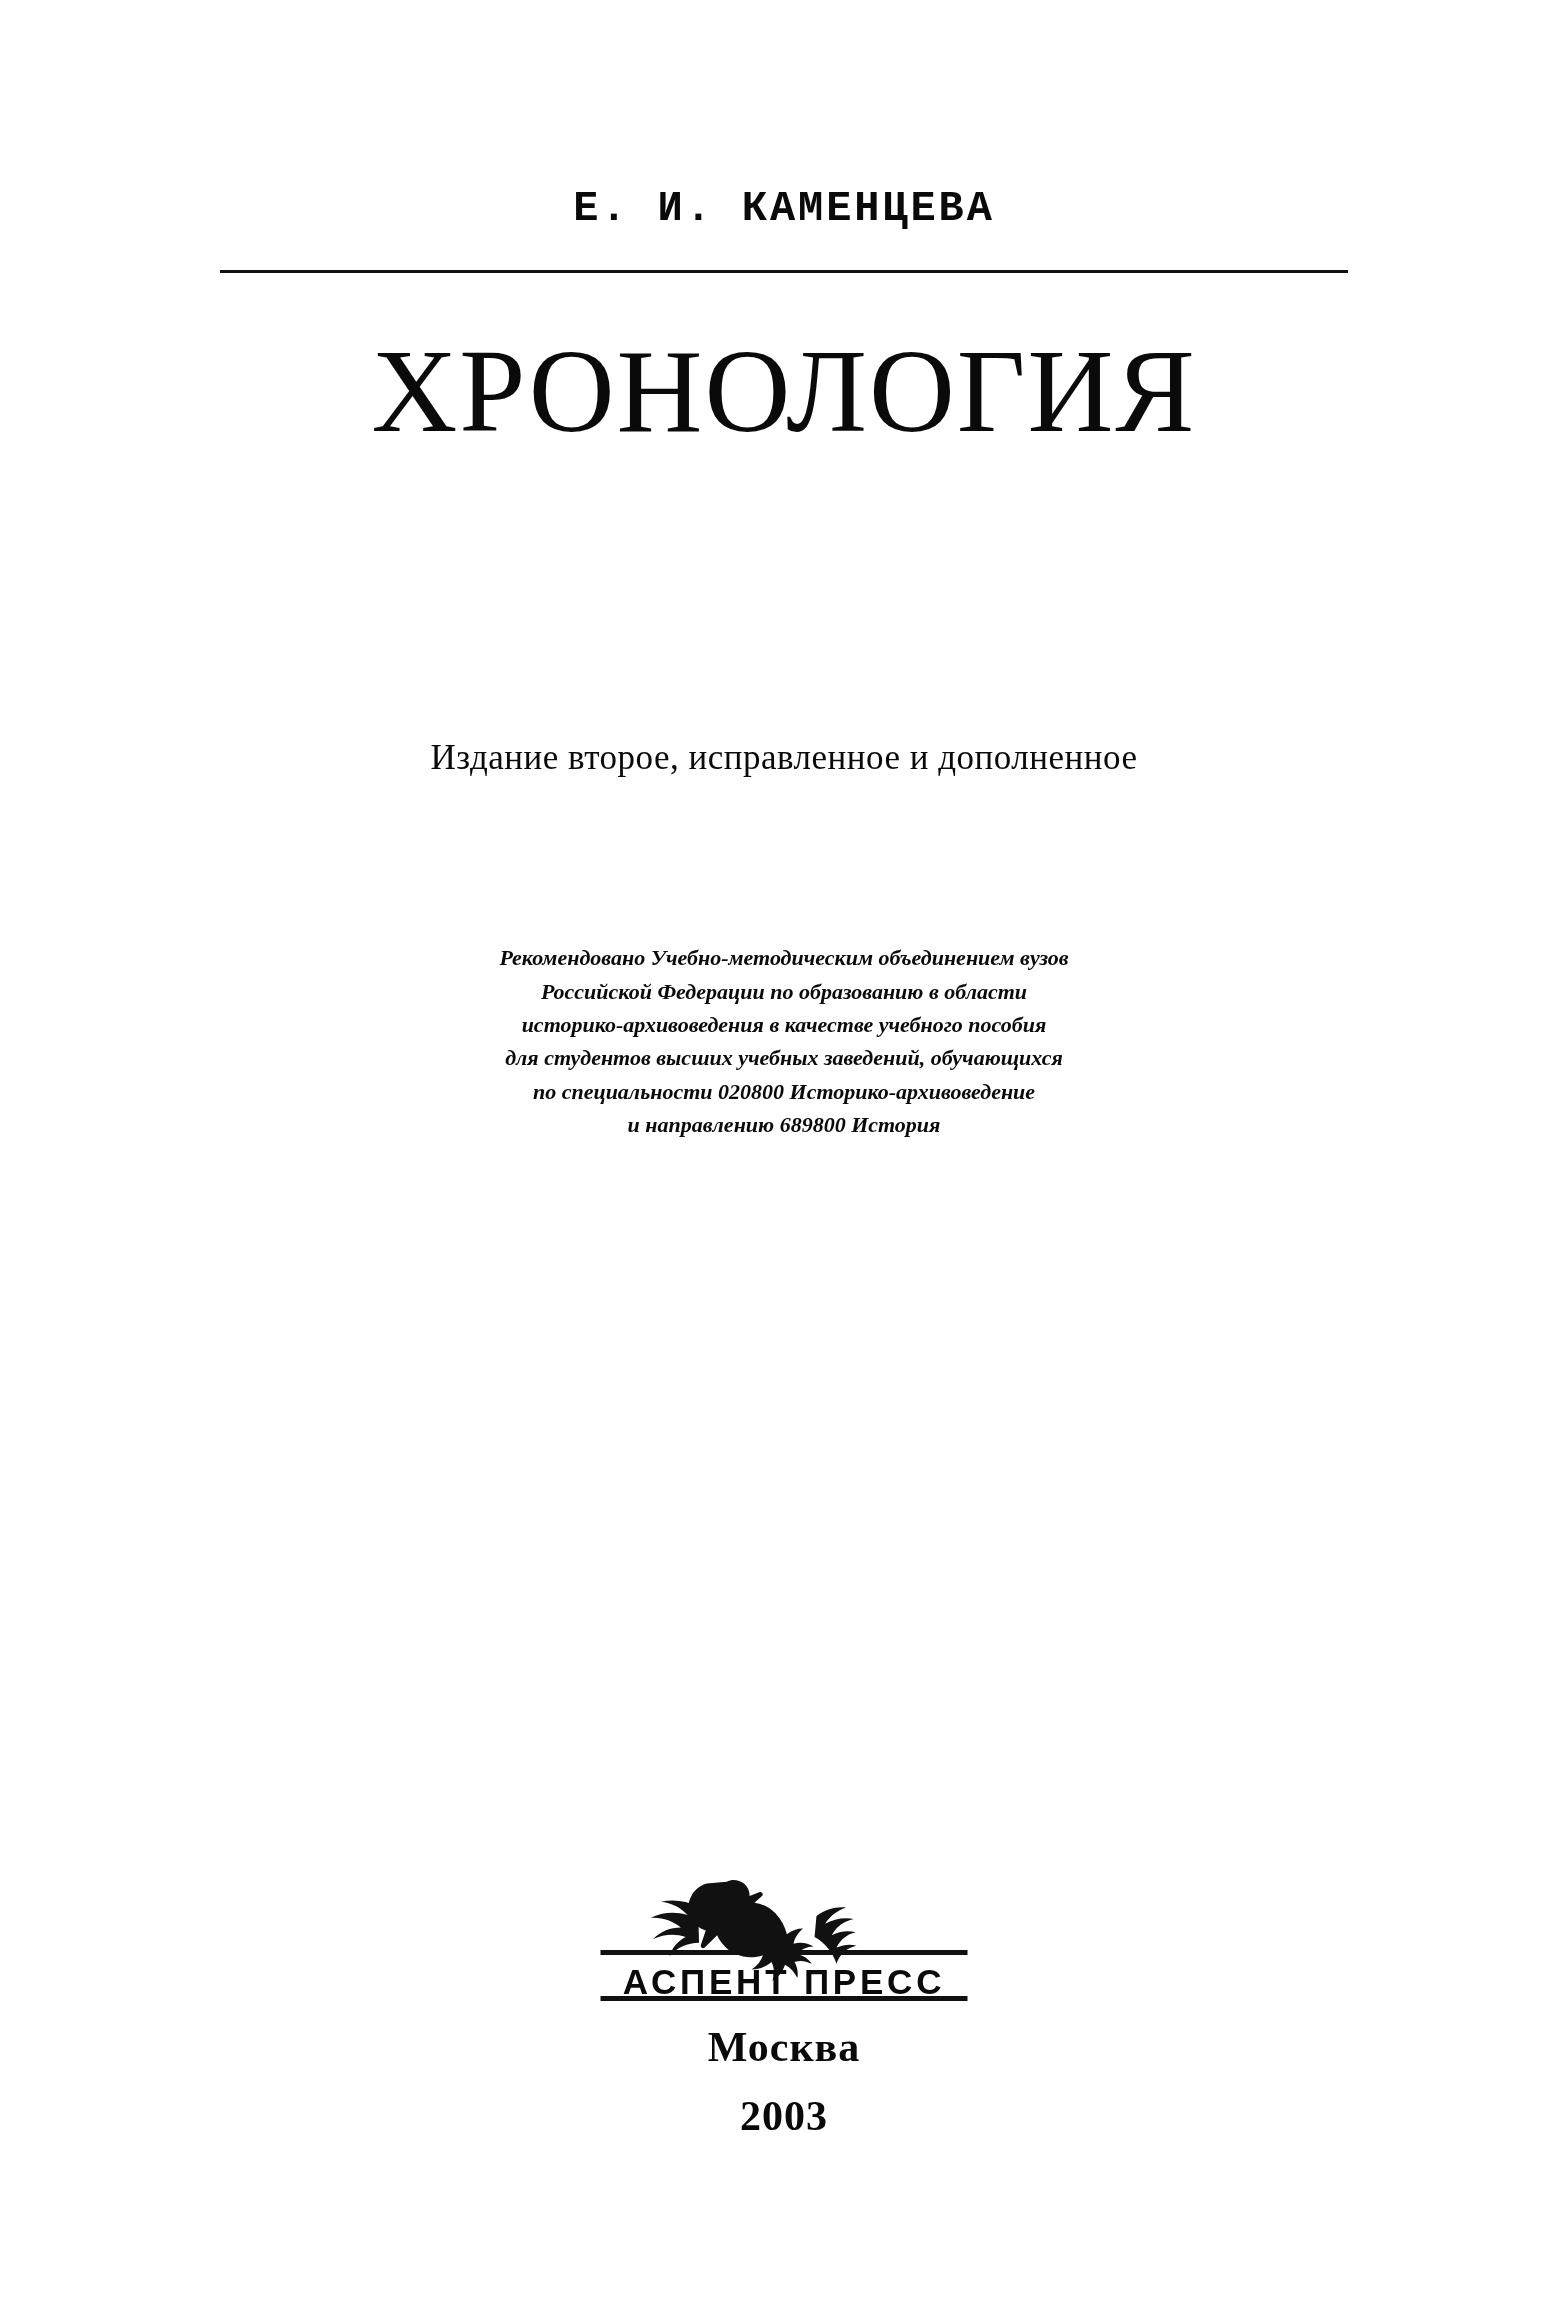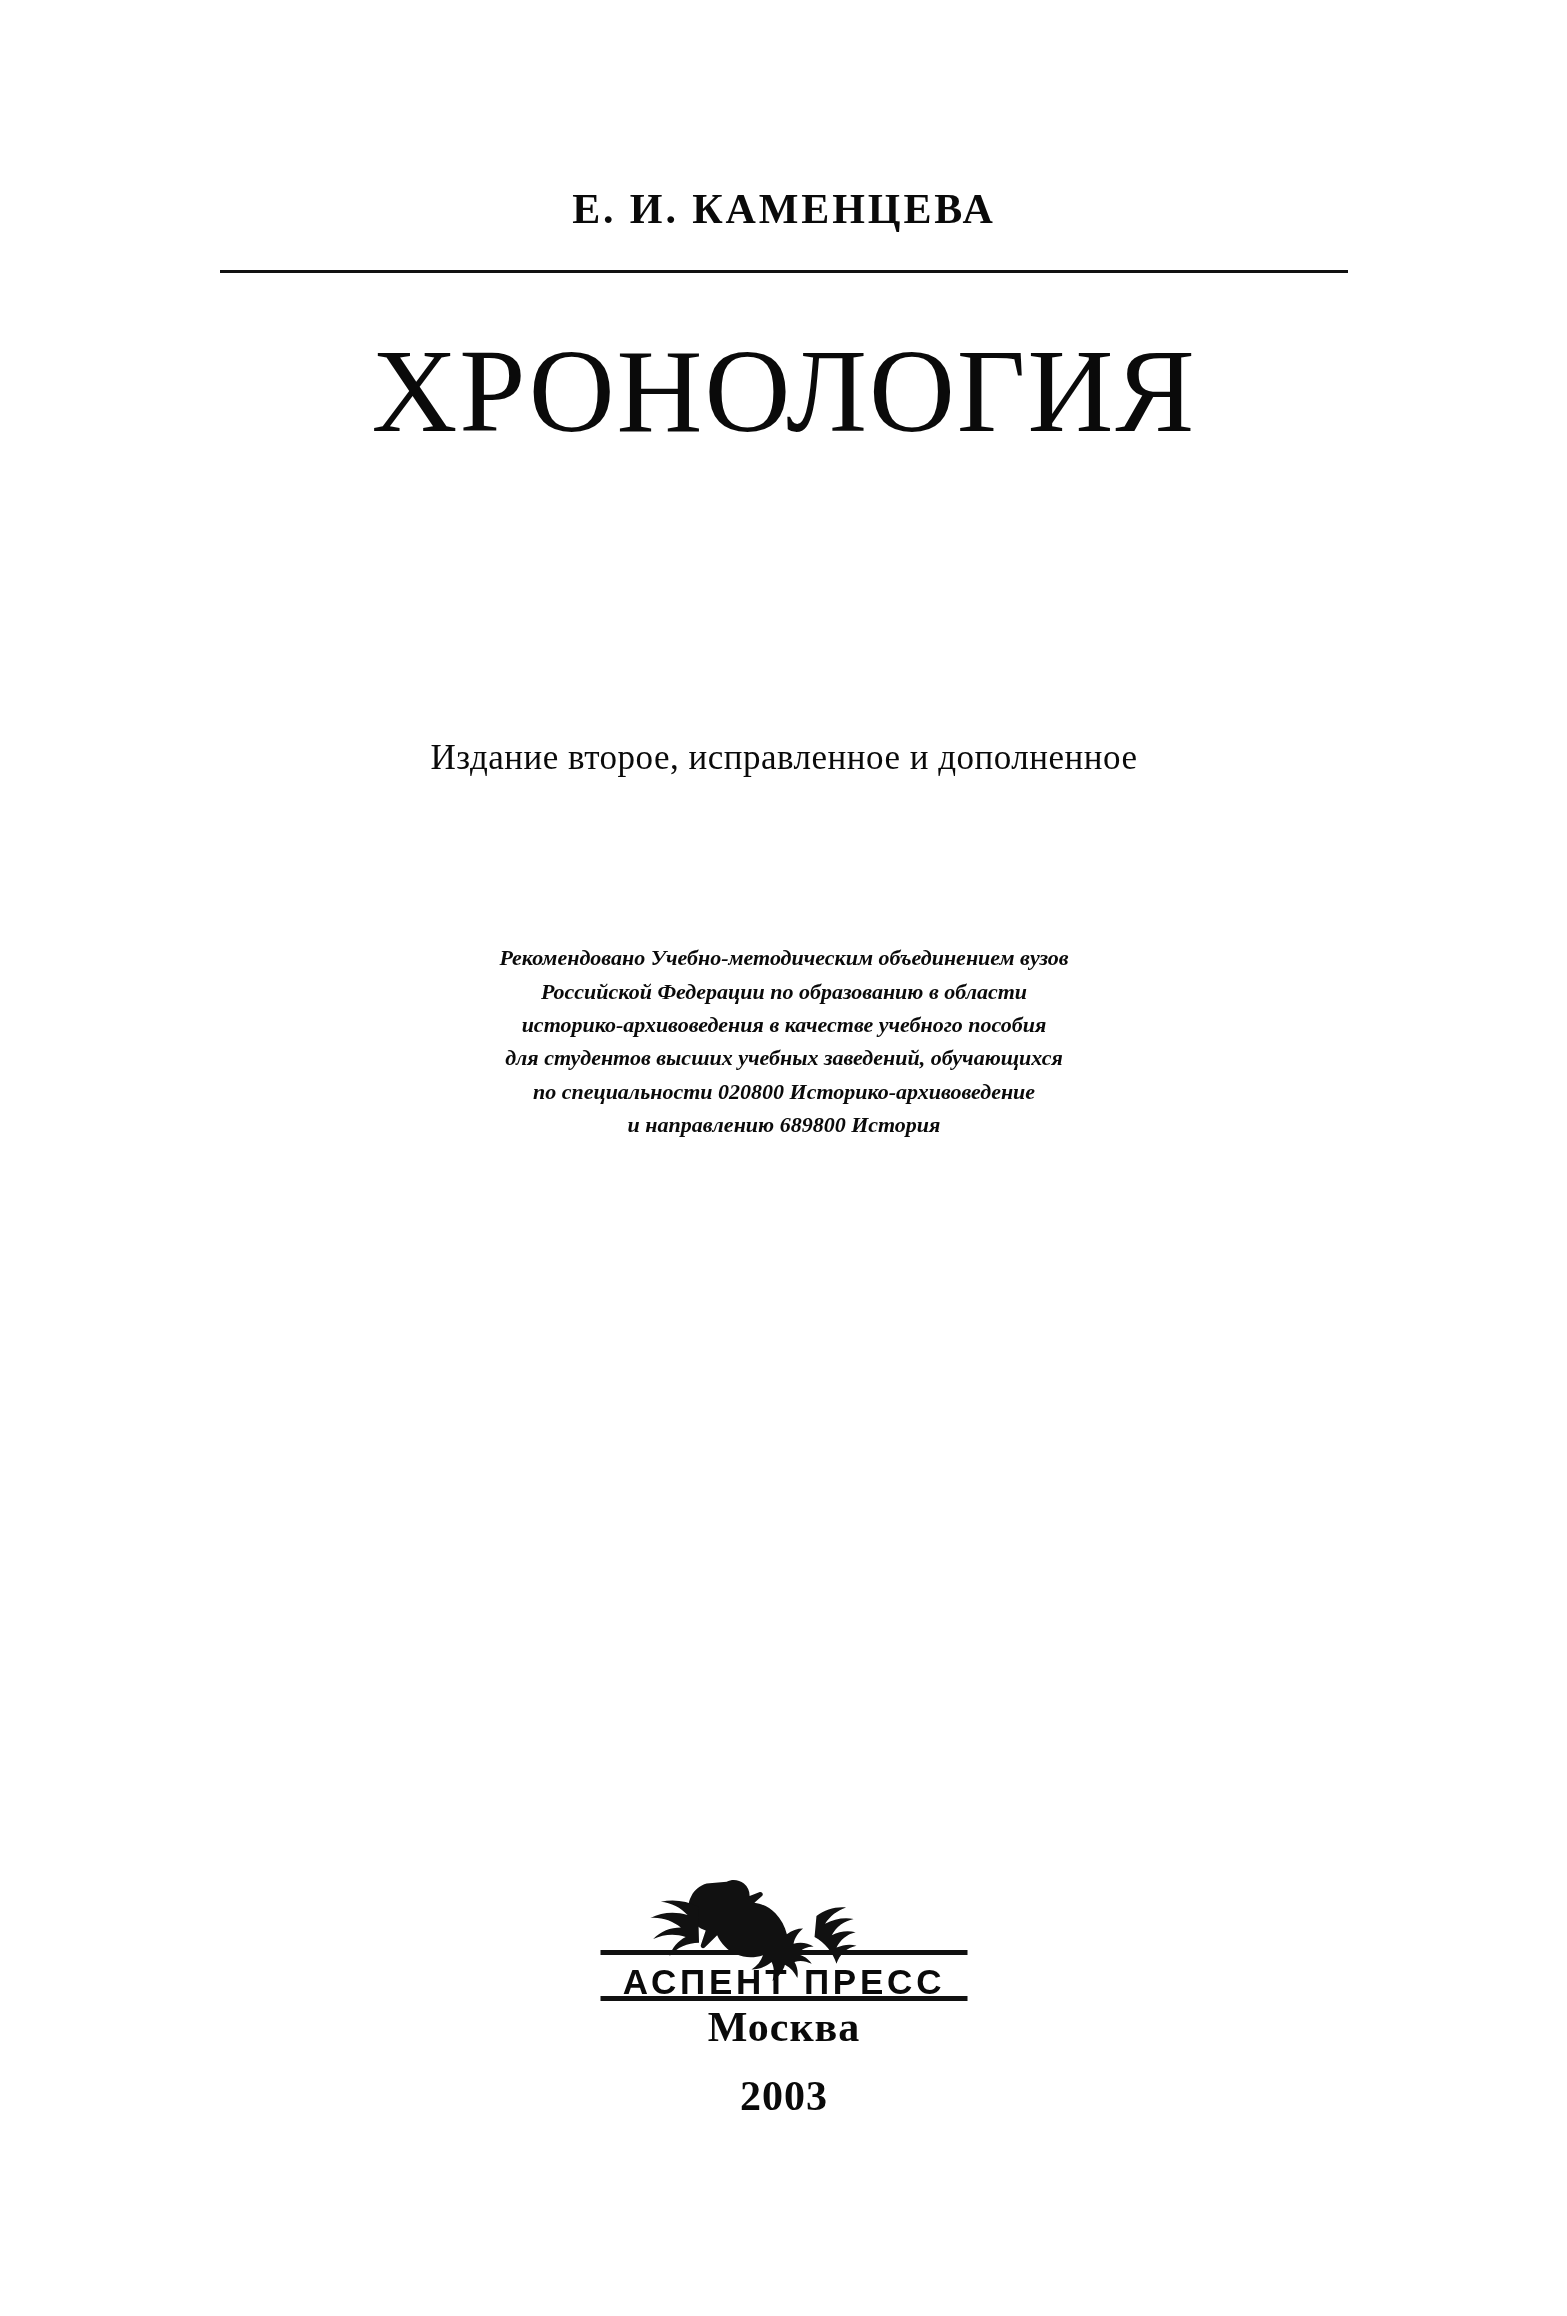--- a/index.html
+++ b/index.html
@@ -27,21 +27,21 @@
     position: absolute;
     left: 50%;
     transform: translateX(-50%);
     top: 0;
     width: 1128px;
     text-align: center;
   }
 
   .author {
     margin-top: 186px;
-    font-family: Liberation Serif, serif;
+    font-family: Liberation Mono, monospace;
     font-weight: bold;
     font-size: 42px;
     letter-spacing: 2.9px;
     line-height: 1.1;
   }
 
   .rule {
     margin: 38px auto 0 auto;
     width: 1128px;
     height: 2.9px;
@@ -87,21 +87,21 @@
   .logo-wrap {
     display: block;
     margin: 0 auto;
     width: 401px;
     height: 129px;
     position: relative;
   }
   .logo-wrap svg { display:block; }
 
   .city {
-    margin-top: 0;
+    margin-top: 20px;
     font-family: "Liberation Serif", serif;
     font-weight: bold;
     font-size: 42px;
     letter-spacing: 1px;
   }
   .year {
     margin-top: 21px;
     font-family: "Liberation Serif", serif;
     font-weight: bold;
     font-size: 42px;

